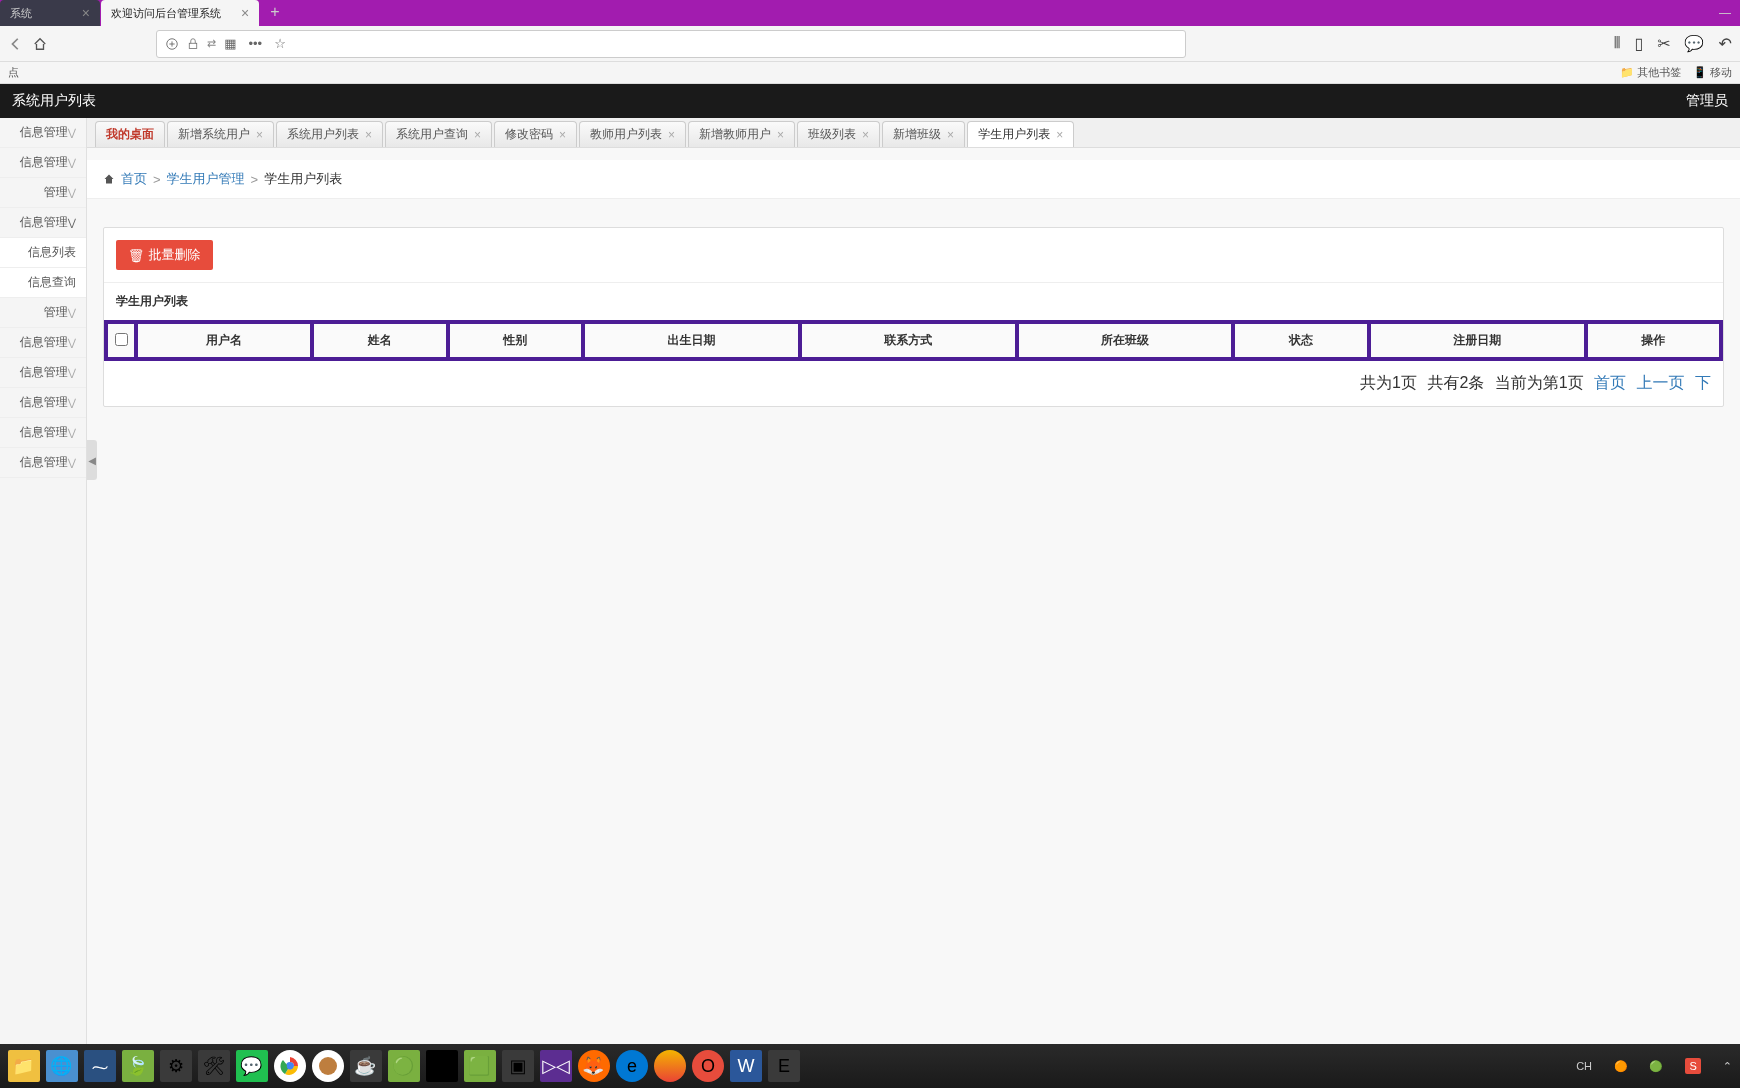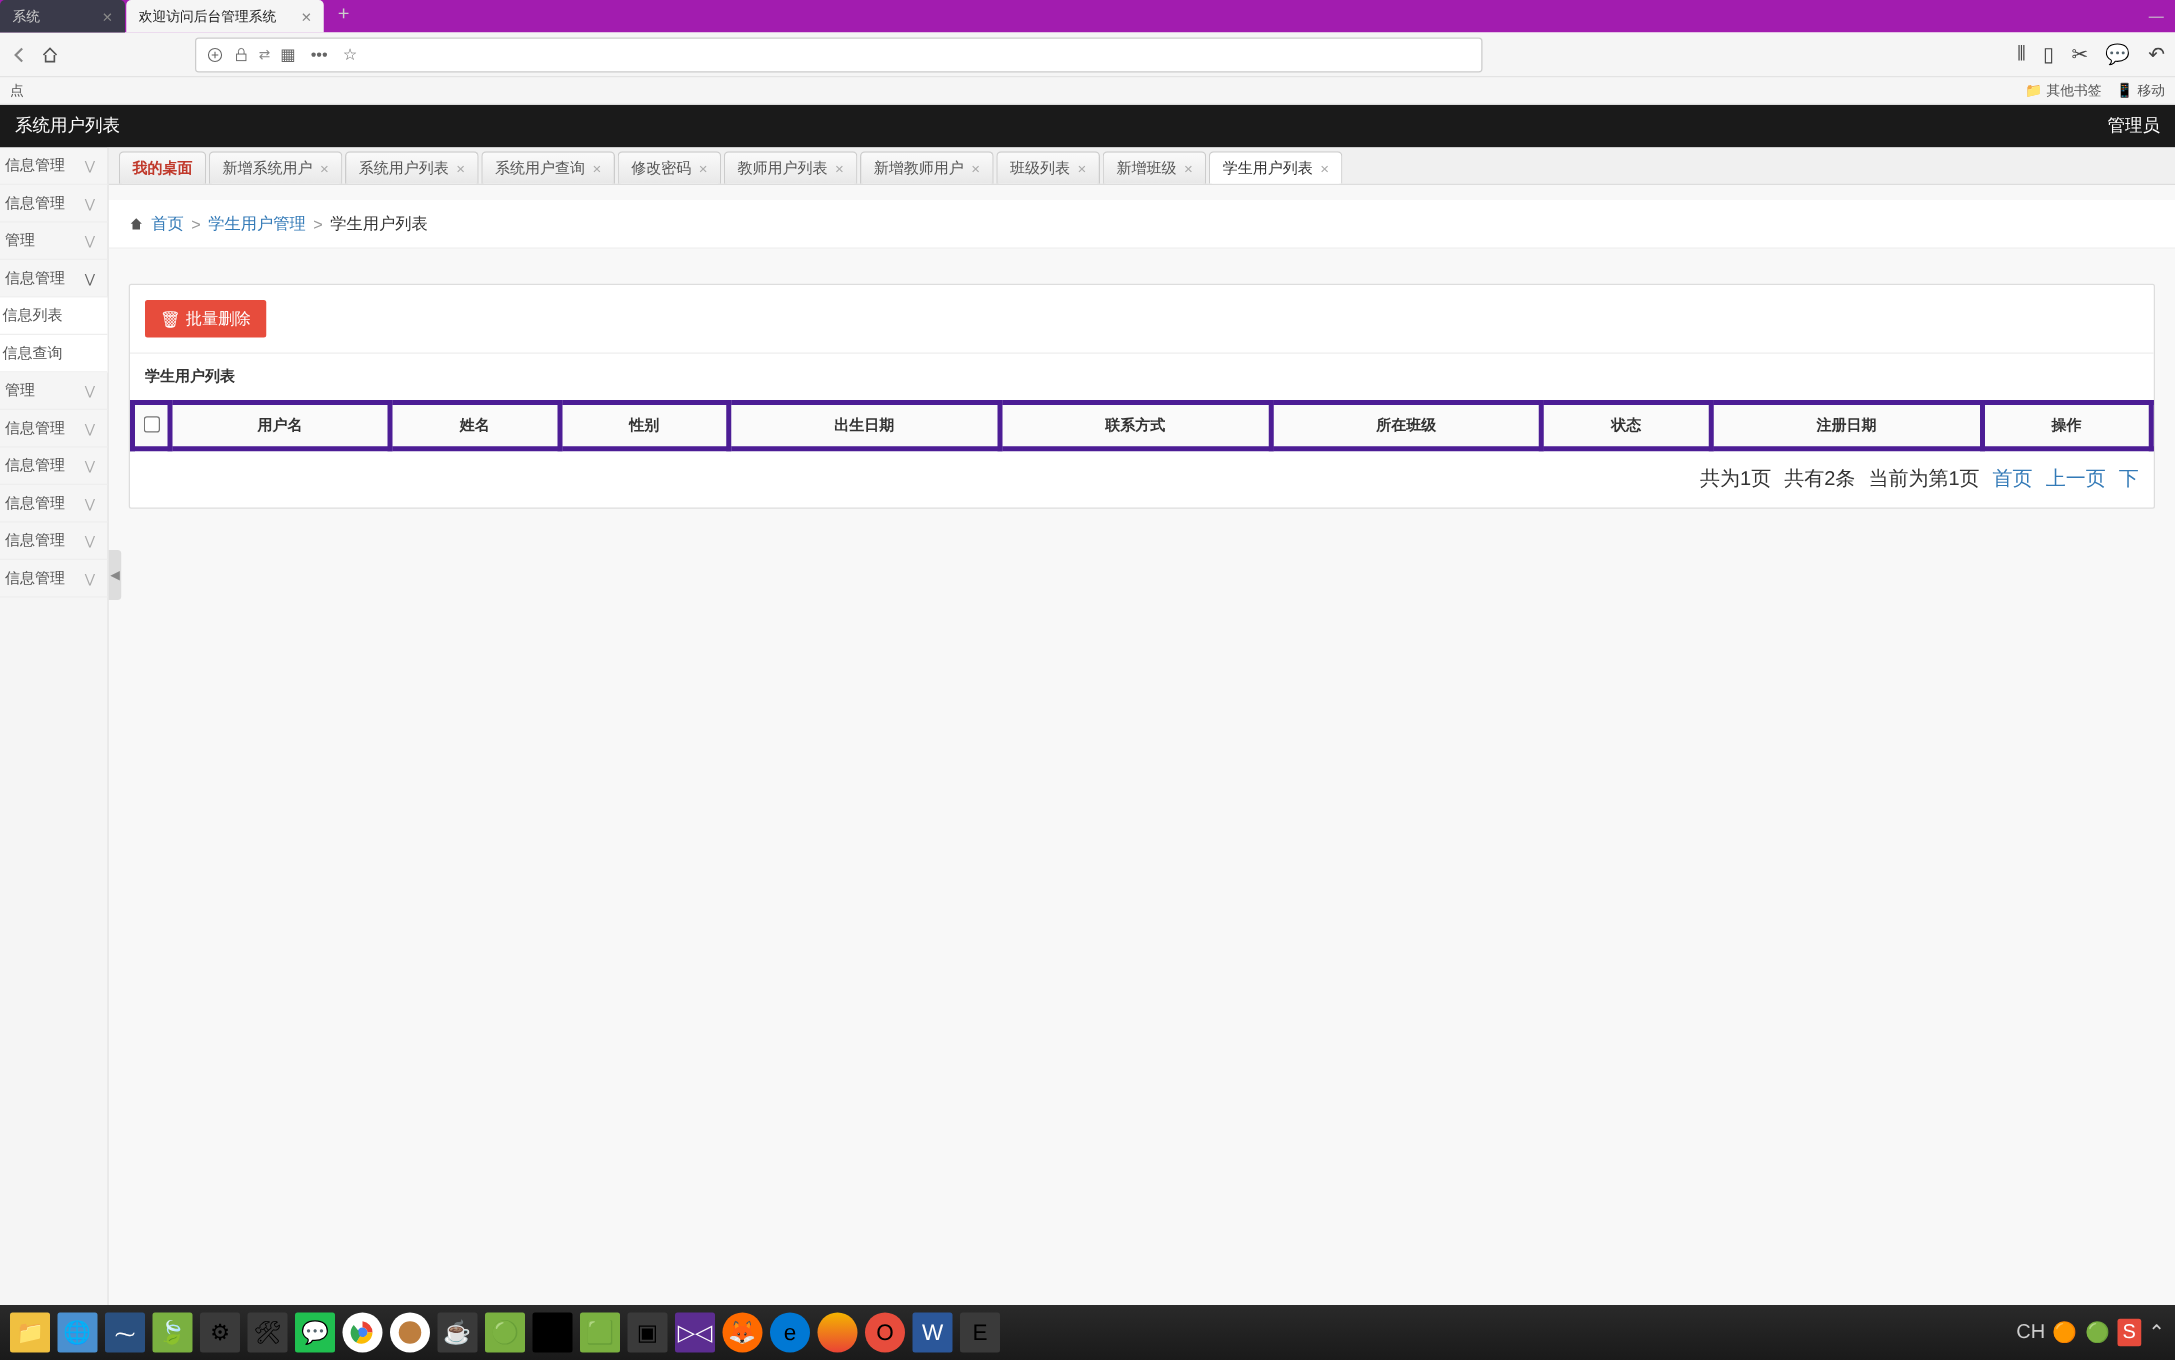--- a/index.html
+++ b/index.html
@@ -24,21 +24,21 @@
 .bm-right { display: flex; gap: 12px; }
 
 
 .app-header { background: #1a1a1a; color: #fff; height: 34px; display: flex; align-items: center; padding: 0 12px; font-size: 14px; justify-content: space-between; }
 
 
 .app-body { display: flex; height: calc(100vh - 26px - 36px - 22px - 34px - 44px); }
 
 
 .sidebar { width: 87px; background: #f5f5f5; border-right: 1px solid #e0e0e0; display: flex; flex-direction: column; }
-.side-item { height: 30px; display: flex; align-items: center; justify-content: space-between; padding: 0 10px 0 4px; font-size: 12px; color: #555; border-bottom: 1px solid #eee; cursor: pointer; }
+.side-item { height: 30px; display: flex; align-items: center; justify-content: flex-end; padding: 0 10px 0 4px; font-size: 12px; color: #555; border-bottom: 1px solid #eee; cursor: pointer; }
 .side-item .chev { color: #aaa; font-size: 10px; }
 .side-item.sub { padding-left: 2px; background: #fff; }
 .side-item.expanded .chev { color: #666; }
 .collapse-handle { position: absolute; left: 87px; top: 440px; background: #ddd; width: 10px; height: 40px; display:flex; align-items:center; justify-content:center; color:#888; font-size:10px; border-radius: 0 3px 3px 0;}
 
 
 .content { flex: 1; background: #f8f8f8; display: flex; flex-direction: column; overflow: hidden; gap: 12px; }
 
 
 .tabs-row { display: flex; background: #f0f0f0; height: 30px; align-items: flex-end; padding-left: 8px; border-bottom: 1px solid #ddd; }
@@ -78,21 +78,21 @@
 .task-icon.ps { background: #2a5080; color:#fff; }
 .task-icon.green { background: #7ab040; }
 .task-icon.dark { background: #3a3a3a; }
 .task-icon.wx { background: #20c050; }
 .task-icon.chrome { background: #fff; border-radius: 50%; }
 .task-icon.edge { background: #0078d4; border-radius: 50%; }
 .task-icon.ff { background: #ff6a00; border-radius: 50%; }
 .task-icon.opera { background: #e74c3c; border-radius: 50%; }
 .task-icon.vs { background: #5c2d91; color:#fff; }
 .task-icon.word { background: #2b579a; color:#fff; }
-.tray { margin-left: auto; display: flex; align-items: center; gap: 6px; color: #ccc; font-size: 16px; }
+.tray { margin-left: auto; display: flex; align-items: center; gap: 22px; color: #ccc; font-size: 11px; }
 .win-ctrl { position: absolute; top: 0; right: 0; display:flex; }
 .win-btn { width: 30px; height: 26px; display:flex; align-items:center; justify-content:center; color:#ccc; font-size:12px; }
 
 svg { display: block; }
 </style>
 </head>
 <body>
 
 <div class="browser-tabs">
   <div class="browser-tab">

